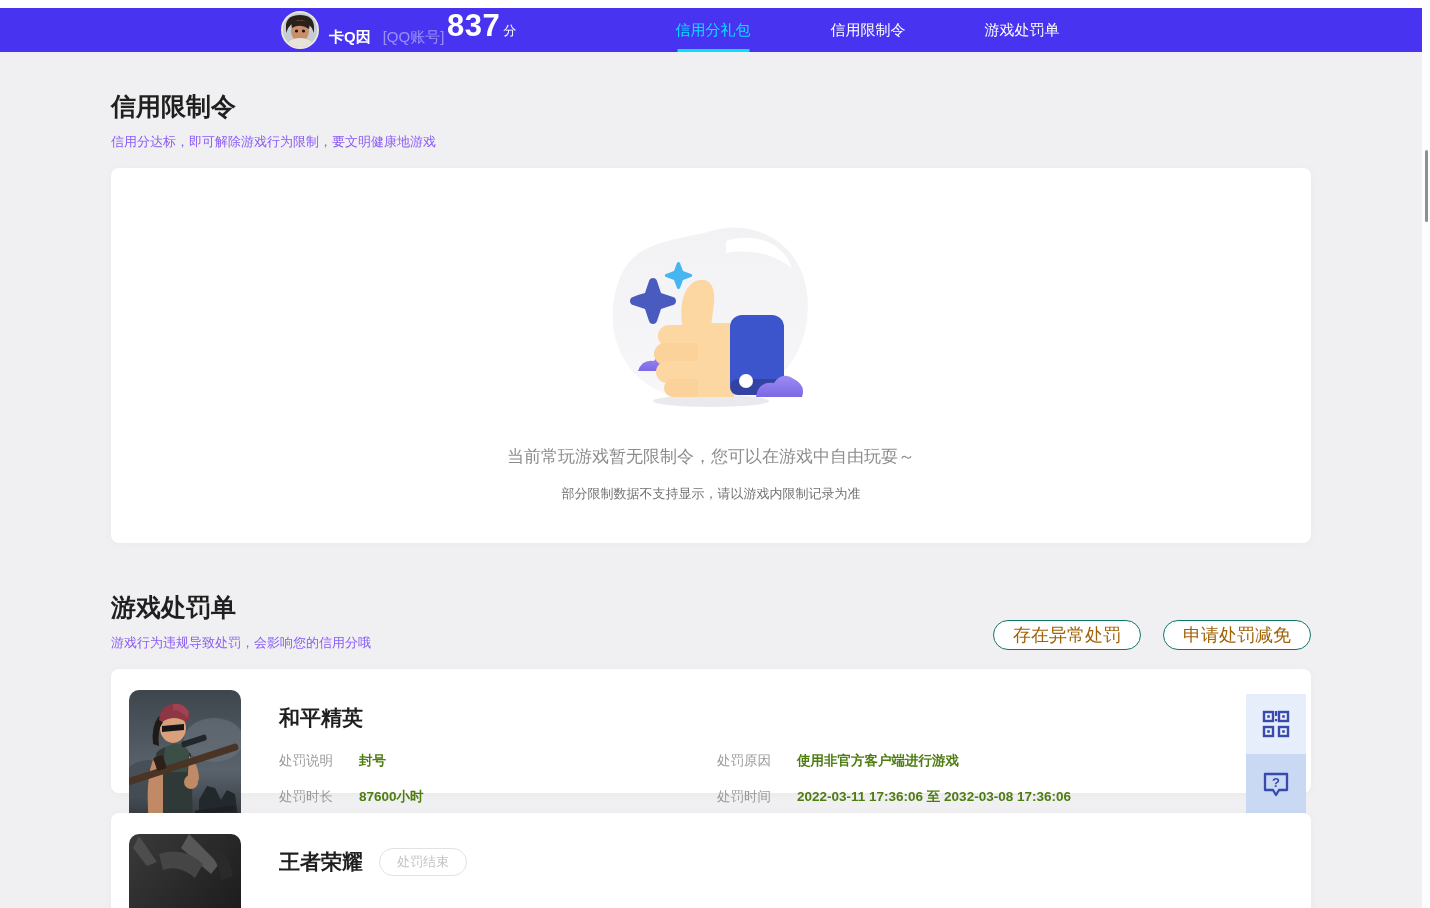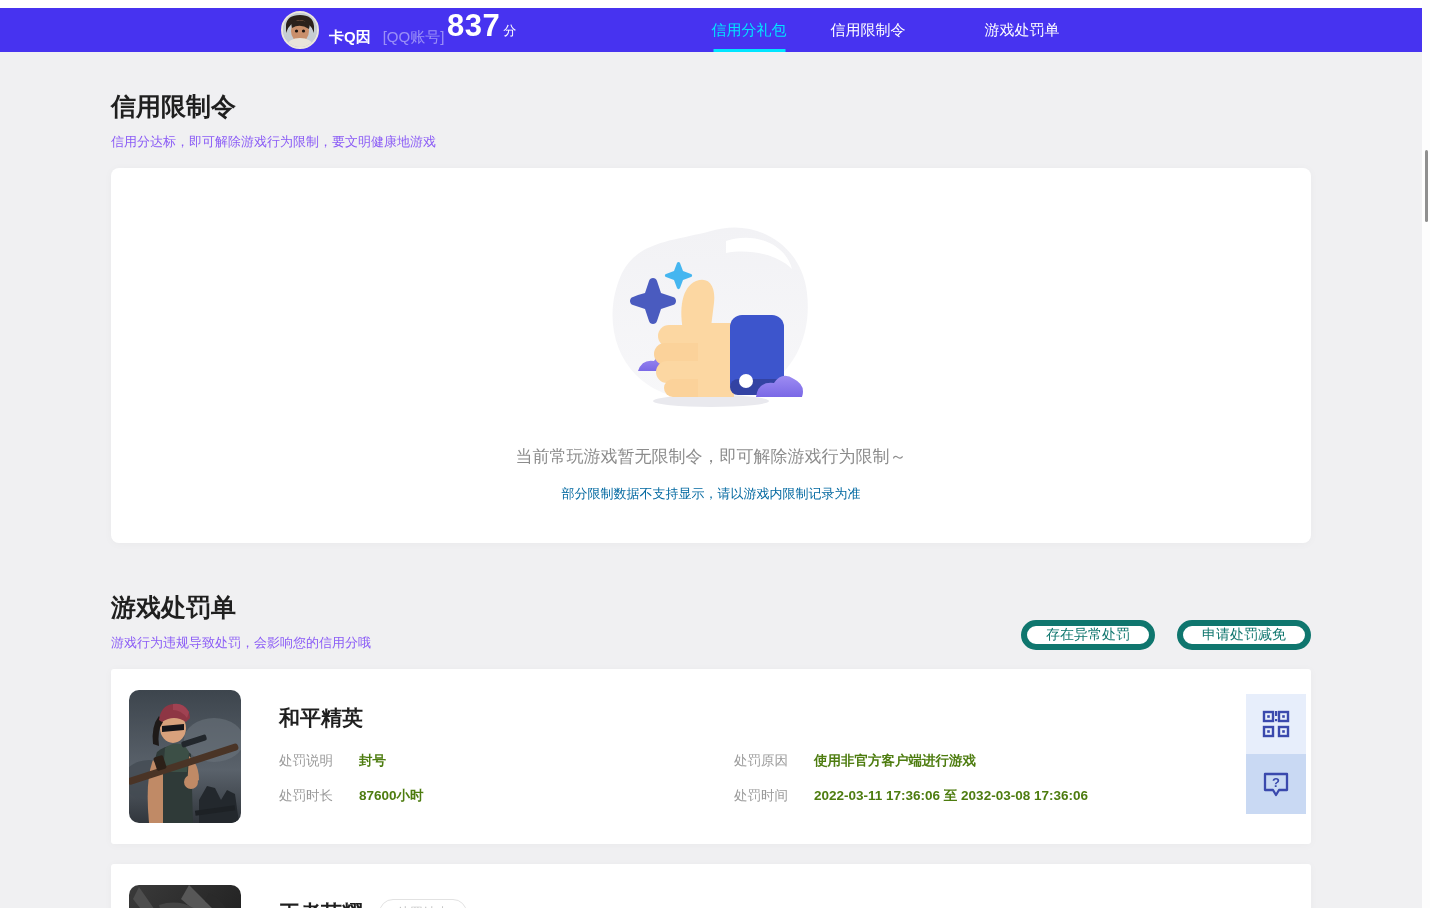--- a/index.html
+++ b/index.html
@@ -28,35 +28,35 @@
   .page { position:absolute; left:0; top:52px; width:1422px; height:856px; background:#f0f0f2; }
   .container { width:1200px; margin:0 auto; }
   .sec-title { font-size:25px; font-weight:700; color:#1f1f1f; }
   .sec-sub { margin-top:10px; font-size:13px; color:#8b5cf6; }
   .sec1 { padding-top:38px; }
 
   .empty-card { margin-top:17px; height:375px; background:#fff; border-radius:8px;
                 box-shadow:0 1px 10px rgba(0,0,0,0.03); text-align:center; overflow:hidden; }
   .illus { margin-top:55px; }
   .empty-msg { margin-top:26px; font-size:17px; color:#8c8c8c; }
-  .empty-note { margin-top:17px; font-size:13px; color:#0369a1; }
+  .empty-note { margin-top:17px; font-size:13px; color:#737373; }
 
   .sec2-head { margin-top:48px; display:flex; justify-content:space-between; align-items:flex-end; }
   .pill-actions { display:flex; gap:22px; padding-bottom:2px; }
-  .pill-btn { background:#fff; border:6px solid #0f766e; border-radius:16px; height:30px;
-              padding:0 19px; font-size:14px; color:#0f766e; cursor:pointer;
+  .pill-btn { background:#fff; border:1px solid #0f766e; border-radius:16px; height:30px;
+              padding:0 19px; font-size:18px; color:#a16207; cursor:pointer;
               display:flex; align-items:center; font-family:"Liberation Sans", sans-serif; }
 
-  .punish-card { position:relative; margin-top:17px; height:175px; background:#fff;
-                 border-radius:3px; box-shadow:0 1px 10px rgba(0,0,0,0.03); }
+  .punish-card { position:relative; margin-top:17px; height:124px; background:#fff;
+                 border-radius:8px; box-shadow:0 1px 10px rgba(0,0,0,0.03); }
   .game-img { position:absolute; left:18px; top:21px; width:112px; height:133px;
               border-radius:10px; overflow:hidden; }
   .game-title { position:absolute; left:168px; top:35px; font-size:21px; font-weight:700; color:#1f1f1f; }
   .fields { position:absolute; left:168px; top:83px; width:960px;
-            display:grid; grid-template-columns:438px auto; row-gap:18px;gap:17px; }
+            display:grid; grid-template-columns:438px auto; row-gap:18px; }
   .field { display:flex; align-items:baseline; font-size:13.5px; }
   .field .lbl { color:#9a9a9a; width:64px; margin-right:16px; flex:none; }
   .field .val { color:#4d7c0f;font-weight:bold; }
   .icon-col { position:absolute; right:5px; top:25px; width:60px; }
   .icon-btn { width:60px; height:60px; display:flex; align-items:center; justify-content:center; cursor:pointer; }
   .icon-btn.qr { background:#e7eefb; }
   .icon-btn.help { background:#c9d9f3; }
 
   .card2 { margin-top:20px; }
   .title-row { position:absolute; left:168px; top:35px; display:flex; align-items:center; }
@@ -87,21 +87,21 @@
       </svg>
     </div>
     <div class="userline">
       <span class="uname">卡Q因</span>
       <span class="uacct">[QQ账号]</span>
     </div>
     <div class="score">
       <span class="num">837</span>
       <span class="unit">分</span>
     </div>
-    <div class="tab active" style="left:713px;margin-left:36px;">
+    <div class="tab active" style="left:713px;">
       <span>信用分礼包</span>
       <div class="underline"></div>
     </div>
     <div class="tab" style="left:868px;">
       <span>信用限制令</span>
     </div>
     <div class="tab" style="left:1022px;">
       <span>游戏处罚单</span>
     </div>
   </div>
@@ -142,21 +142,21 @@
             <rect x="50" y="138" width="78" height="22" rx="11" fill="#fcd7a2"></rect>
             <rect x="58" y="156" width="70" height="18" rx="9" fill="#fbd29a"></rect>
             <rect x="92" y="100" width="36" height="74" fill="#fcd7a2"></rect>
 
             <rect x="124" y="92" width="54" height="80" rx="12" fill="#3d55cc"></rect>
             <rect x="124" y="156" width="54" height="16" rx="8" fill="#3343a3"></rect>
             <circle cx="140" cy="158" r="7" fill="#ffffff"></circle>
 
             <path d="M150 174 q2 -16 18 -14 q8 -12 20 -4 q12 6 8 18 Z" fill="url(#cloudg)"></path>
           </svg>
-          <div class="empty-msg">当前常玩游戏暂无限制令，即可解除游戏行为限制～</div>
+          <div class="empty-msg">当前常玩游戏暂无限制令，您可以在游戏中自由玩耍～</div>
           <div class="empty-note">部分限制数据不支持显示，请以游戏内限制记录为准</div>
         </div>
       </div>
 
       <div class="sec2-head">
         <div>
           <div class="sec-title">游戏处罚单</div>
           <div class="sec-sub">游戏行为违规导致处罚，会影响您的信用分哦</div>
         </div>
         <div class="pill-actions">

